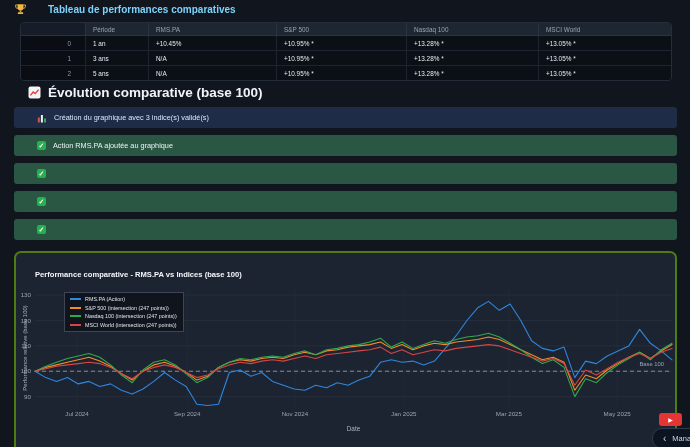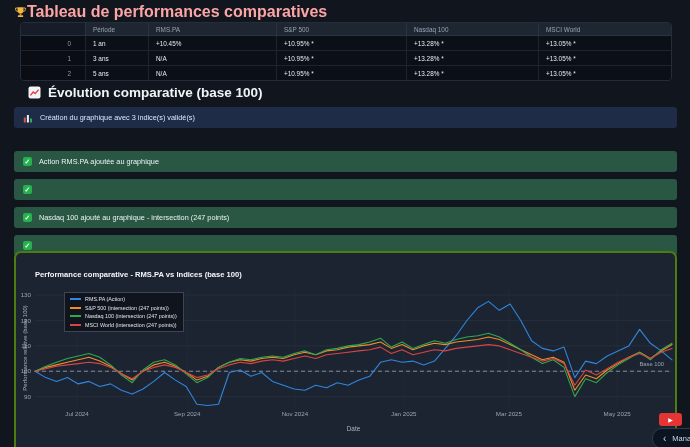--- a/index.html
+++ b/index.html
@@ -2,41 +2,41 @@
 <html><head>
 <meta charset="utf-8">
 <style>
   html,body{margin:0;padding:0;}
   body{
     width:690px;height:447px;position:relative;overflow:hidden;
     background:#10151e;color:#e7ebf2;
     font-family:"Liberation Sans",sans-serif;
   }
   
-  .h1{position:absolute;left:14px;top:3px;display:flex;align-items:center;gap:0;
-      font-size:16px;font-weight:bold;color:#fca5a5;}
+  .h1{position:absolute;left:14px;top:3px;display:flex;align-items:center;gap:21px;
+      font-size:10px;font-weight:bold;color:#7dd3fc;}
   .h2{position:absolute;left:14px;top:85px;display:flex;align-items:center;gap:7px;
       font-size:13.5px;font-weight:bold;color:#f0f3f8;padding-left:14px;}
   .icon-box{display:inline-flex;align-items:center;justify-content:center;}
   
   table.perf{position:absolute;left:20px;top:22px;width:650px;border-collapse:separate;border-spacing:0;
       table-layout:fixed;font-size:6.4px;border:1px solid #252d3b;border-radius:4px;overflow:hidden;}
   table.perf th{background:#1e2632;color:#98a2b3;font-weight:normal;text-align:left;
       height:12px;padding:0 0 0 7px;border-bottom:1px solid #2a3342;border-right:1px solid #2a3342;}
   table.perf th.idx{background:#171d28;}
   table.perf td{background:#0b0f16;color:#e8ecf2;height:14px;padding:0 0 0 7px;
       border-bottom:1px solid #1d2430;border-right:1px solid #1d2430;}
   table.perf tr:last-child td{border-bottom:none;}
   table.perf th:last-child, table.perf td:last-child{border-right:none;}
   table.perf td.idx{background:#0a0e14;color:#8e98a8;text-align:right;padding:0 14px 0 0;}
   
   .banner{position:absolute;left:14px;width:663px;height:21px;border-radius:3px;
-      display:flex;align-items:center;gap:7px;padding-left:9px;box-sizing:border-box;font-size:7.3px;}
+      display:flex;align-items:center;gap:7px;padding-left:23px;box-sizing:border-box;font-size:7.3px;}
   .banner.info{background:#1e2c47;color:#dbe7fa;}
-  .banner.success{background:#2a5644;color:#eaf6ef;margin-top:16px;}
+  .banner.success{background:#2a5644;color:#eaf6ef;}
   .check-ic{width:9px;height:9px;border-radius:2px;background:#24b24c;color:#fff;
       display:inline-flex;align-items:center;justify-content:center;font-size:7px;font-weight:bold;line-height:1;}
   
   .chart-card{position:absolute;left:14px;top:251px;width:663px;height:212px;
       background:#1d2431;border:2px solid #4d7c0f;border-radius:7px;box-sizing:border-box;}
   .chart-title{position:absolute;left:19px;top:17px;font-size:7.6px;font-weight:bold;color:#f3f6fa;}
   #chart-svg{position:absolute;left:0;top:0;}
   .legend{position:absolute;left:48px;top:39px;background:rgba(15,19,27,0.92);
       border:1px solid #3d4557;padding:3px 6px 3px 5px;display:flex;flex-direction:column;gap:2.5px;}
   .lg-row{display:flex;align-items:center;gap:4px;}
@@ -140,21 +140,20 @@
 </div>
 <div class="banner success" style="top:135px">
   <span class="check-ic">✓</span>
   <span>Action RMS.PA ajoutée au graphique</span>
 </div>
 <div class="banner success" style="top:163px">
   <span class="check-ic">✓</span>
 </div>
 <div class="banner success" style="top:191px">
   <span class="check-ic">✓</span>
-  <span>Nasdaq 100 ajouté au graphique - intersection (247 points)</span>
 </div>
 <div class="banner success" style="top:219px">
   <span class="check-ic">✓</span>
 </div>
 
 <div class="chart-card">
   <svg id="chart-svg" width="661" height="190">
       <line x1="19" x2="656" y1="143.60954446854663" y2="143.60954446854663" stroke="#2a3240" stroke-width="0.7"></line>
       <text x="15" y="145.80954446854662" text-anchor="end" font-size="6.2" fill="#9aa3b2">90</text>
       <line x1="19" x2="656" y1="118.22993492407808" y2="118.22993492407808" stroke="#2a3240" stroke-width="0.7"></line>

